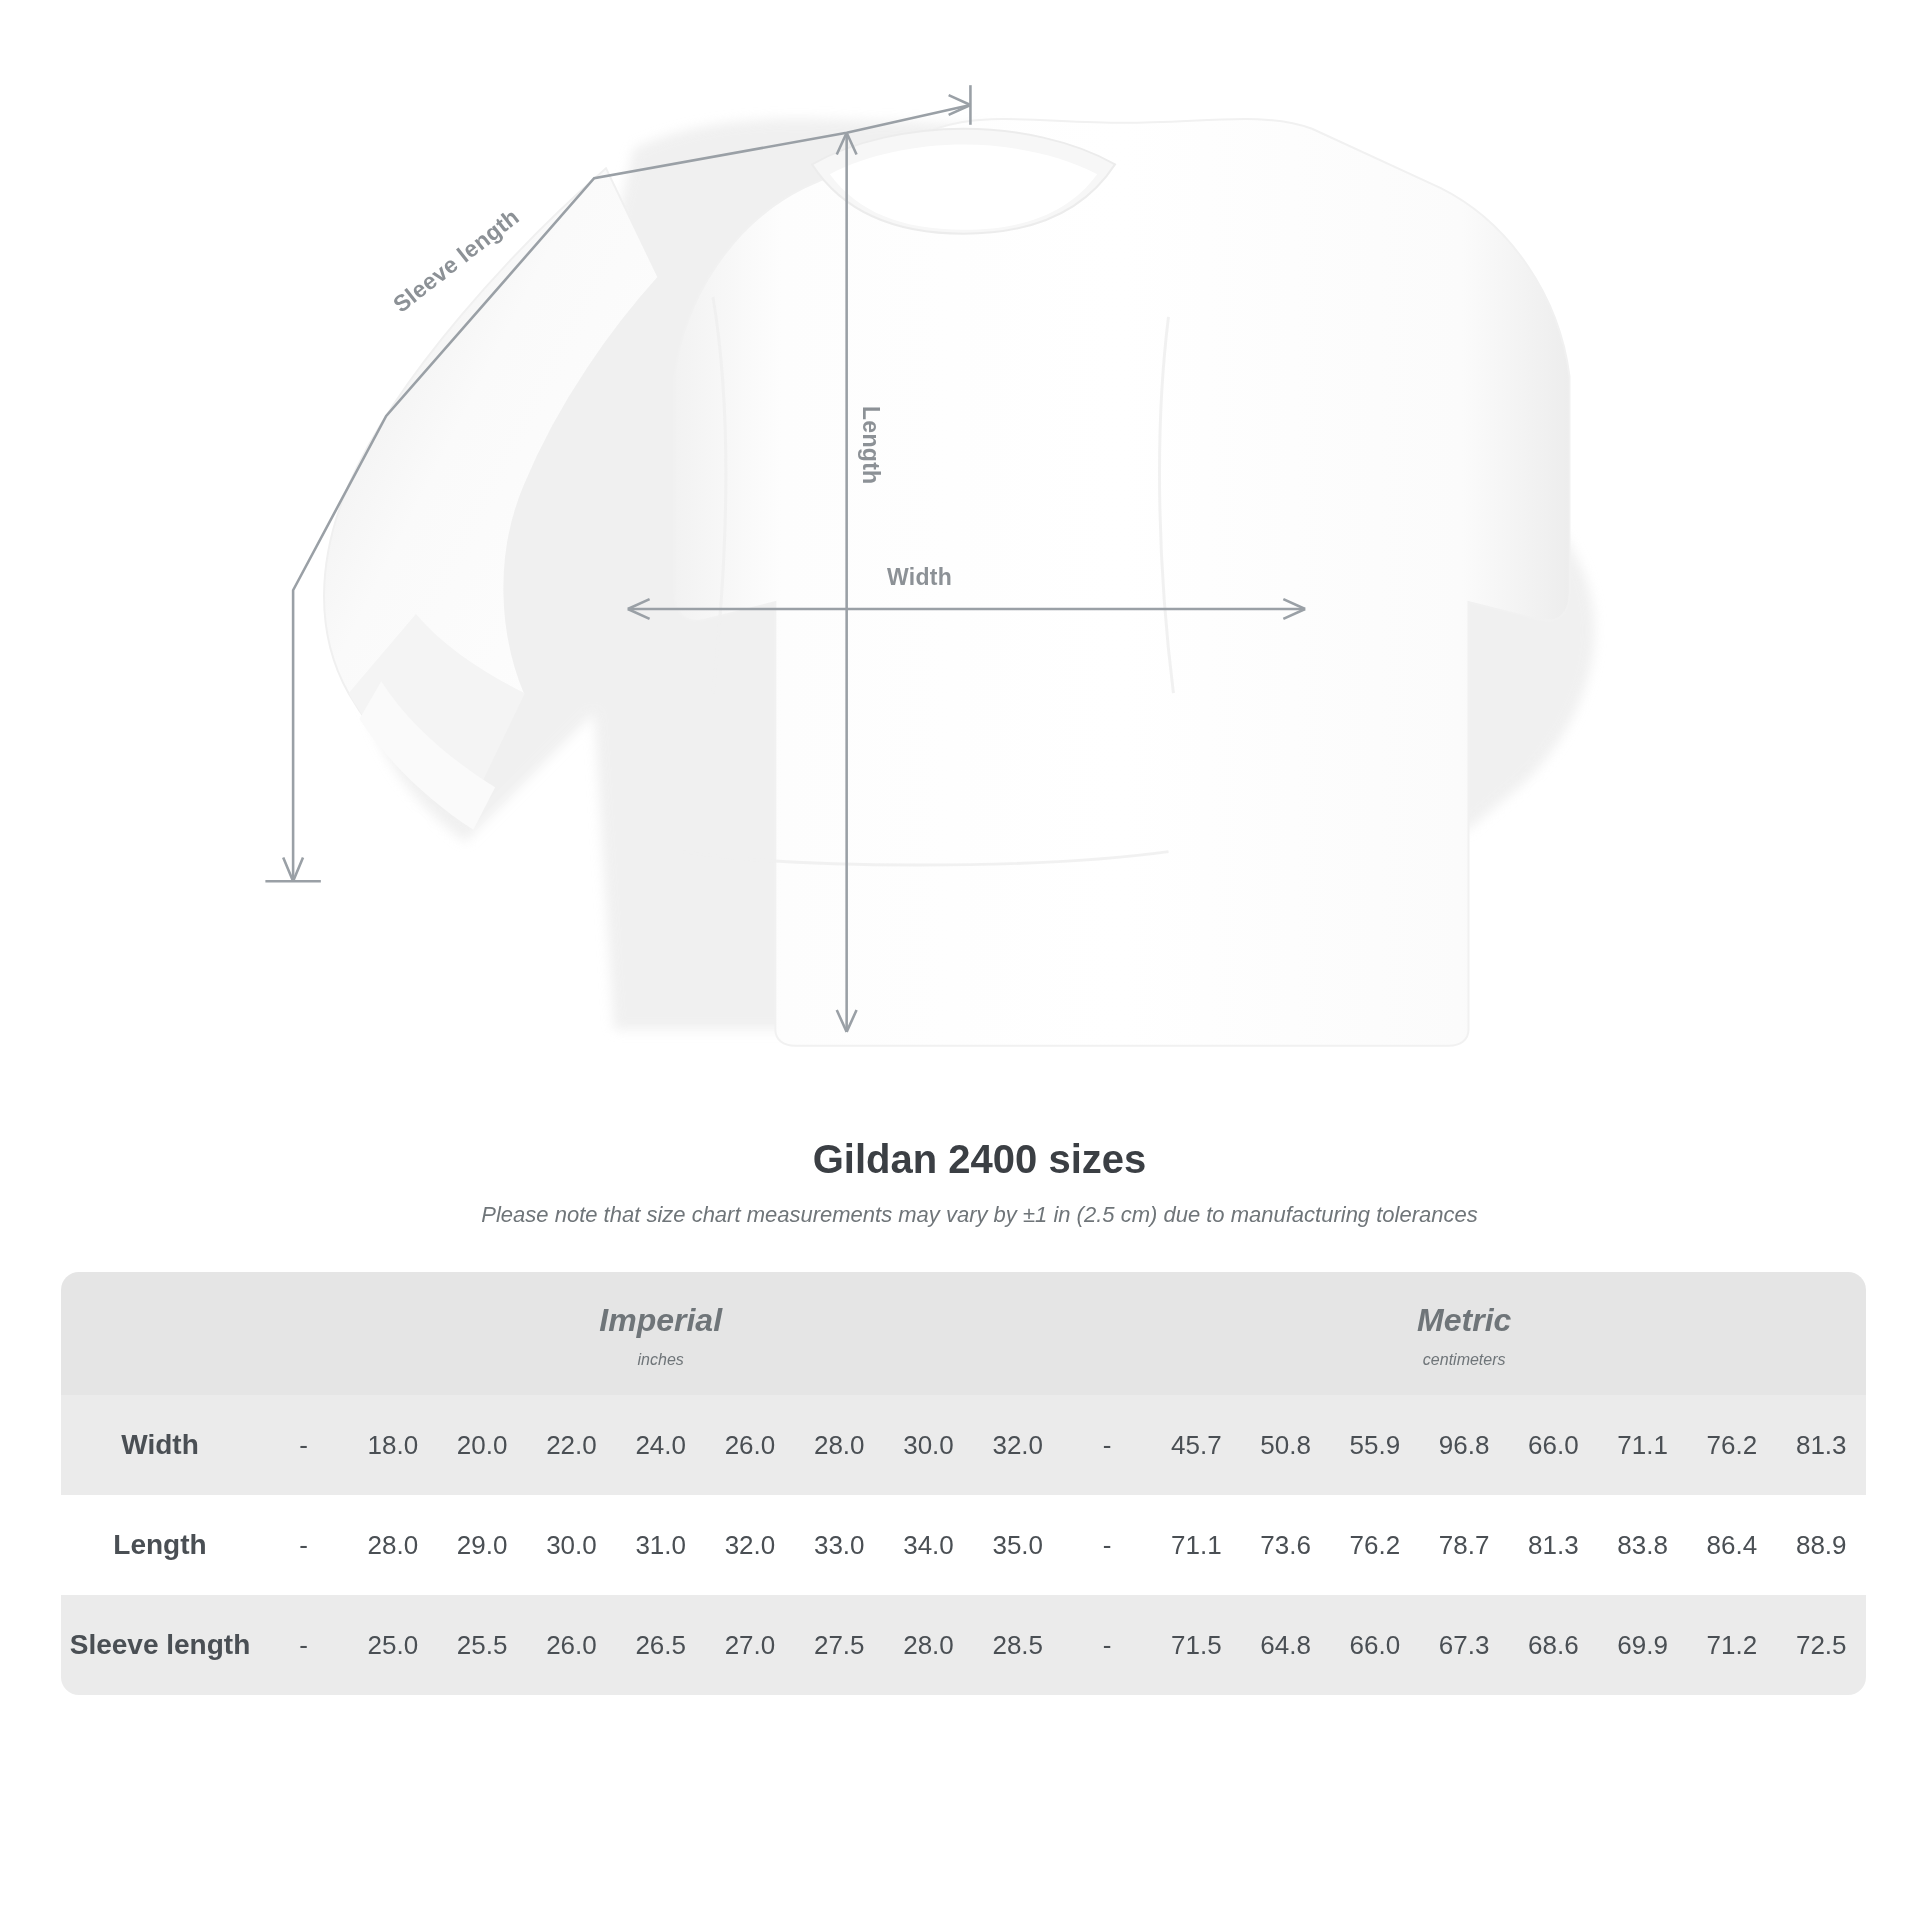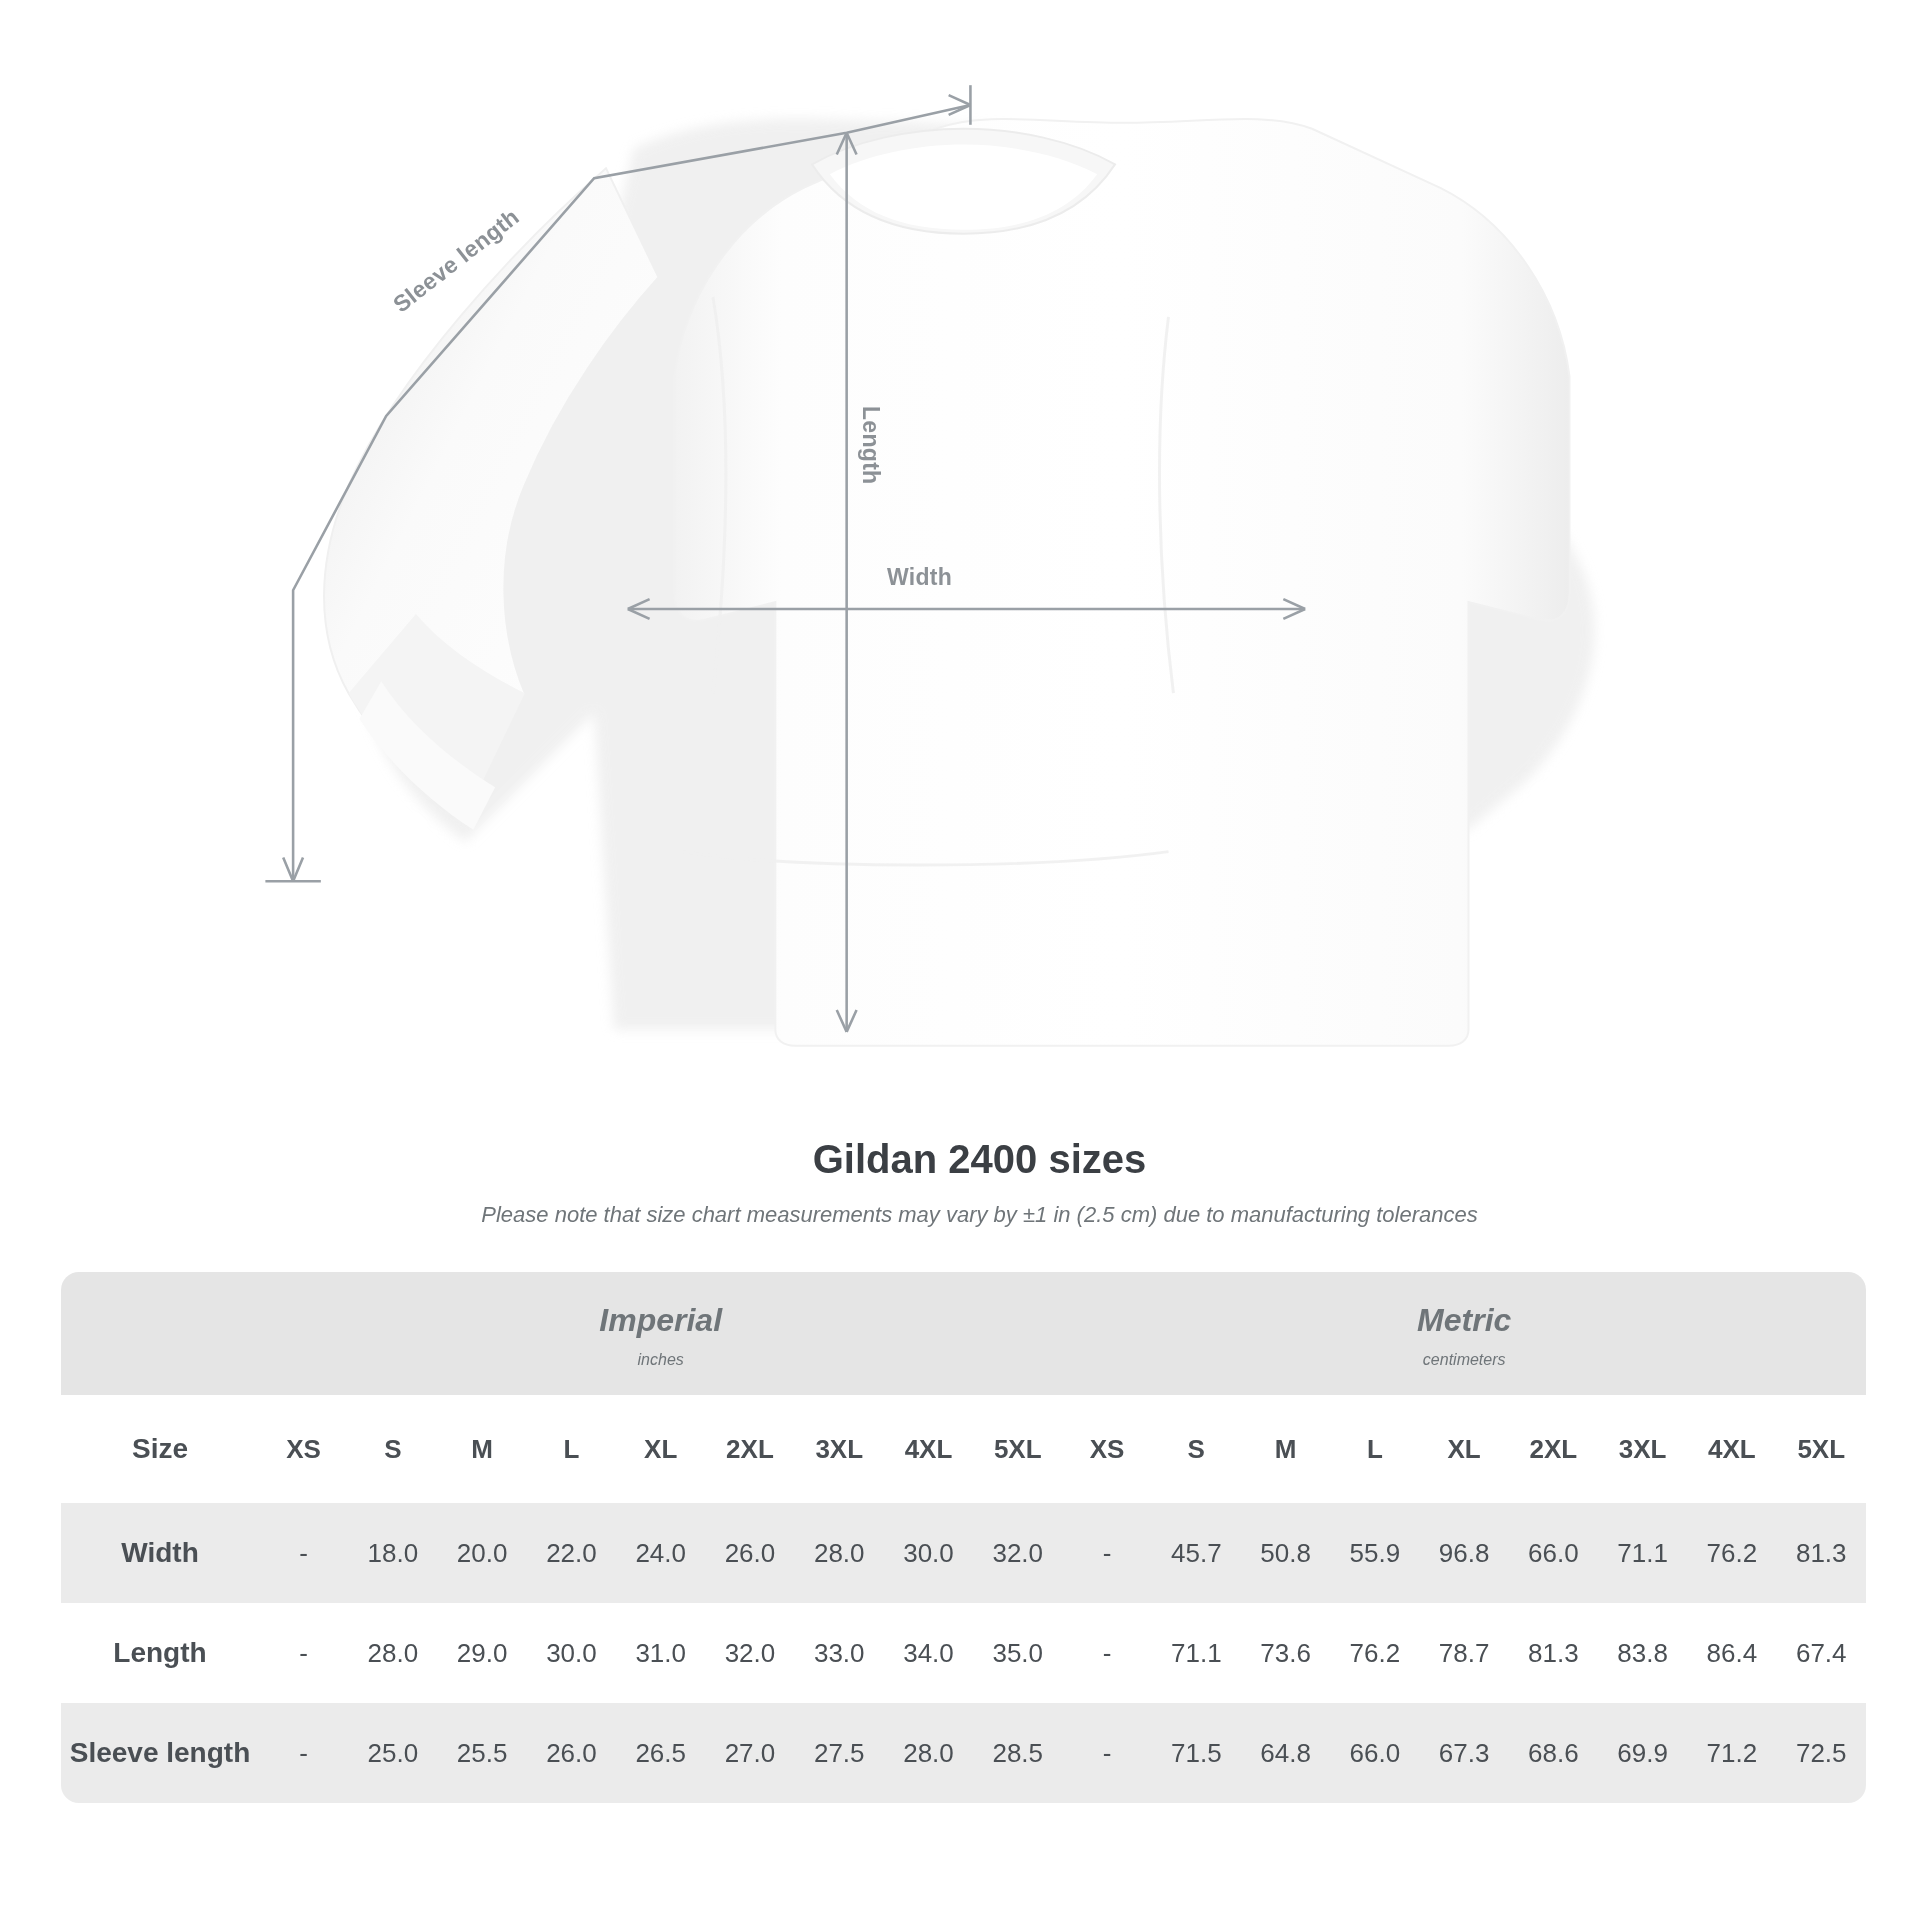--- a/index.html
+++ b/index.html
@@ -229,41 +229,20 @@
           <td colspan="9">
             <div class="unit-name">Imperial</div>
             <div class="unit-sub">inches</div>
           </td>
           <td colspan="9">
             <div class="unit-name">Metric</div>
             <div class="unit-sub">centimeters</div>
           </td>
         </tr>
 
-        <tr class="size-row">
-          <th class="rowlabel">Size</th>
-          <th>XS</th>
-          <th>S</th>
-          <th>M</th>
-          <th>L</th>
-          <th>XL</th>
-          <th>2XL</th>
-          <th>3XL</th>
-          <th>4XL</th>
-          <th>5XL</th>
-          <th>XS</th>
-          <th>S</th>
-          <th>M</th>
-          <th>L</th>
-          <th>XL</th>
-          <th>2XL</th>
-          <th>3XL</th>
-          <th>4XL</th>
-          <th>5XL</th>
-        </tr>
 
         <tr class="data-row alt">
           <td class="rowlabel">Width</td>
           <td>-</td>
           <td>18.0</td>
           <td>20.0</td>
           <td>22.0</td>
           <td>24.0</td>
           <td>26.0</td>
           <td>28.0</td>
@@ -292,21 +271,21 @@
           <td>34.0</td>
           <td>35.0</td>
           <td>-</td>
           <td>71.1</td>
           <td>73.6</td>
           <td>76.2</td>
           <td>78.7</td>
           <td>81.3</td>
           <td>83.8</td>
           <td>86.4</td>
-          <td>67.4</td>
+          <td>88.9</td>
         </tr>
 
         <tr class="data-row alt">
           <td class="rowlabel">Sleeve length</td>
           <td>-</td>
           <td>25.0</td>
           <td>25.5</td>
           <td>26.0</td>
           <td>26.5</td>
           <td>27.0</td>

